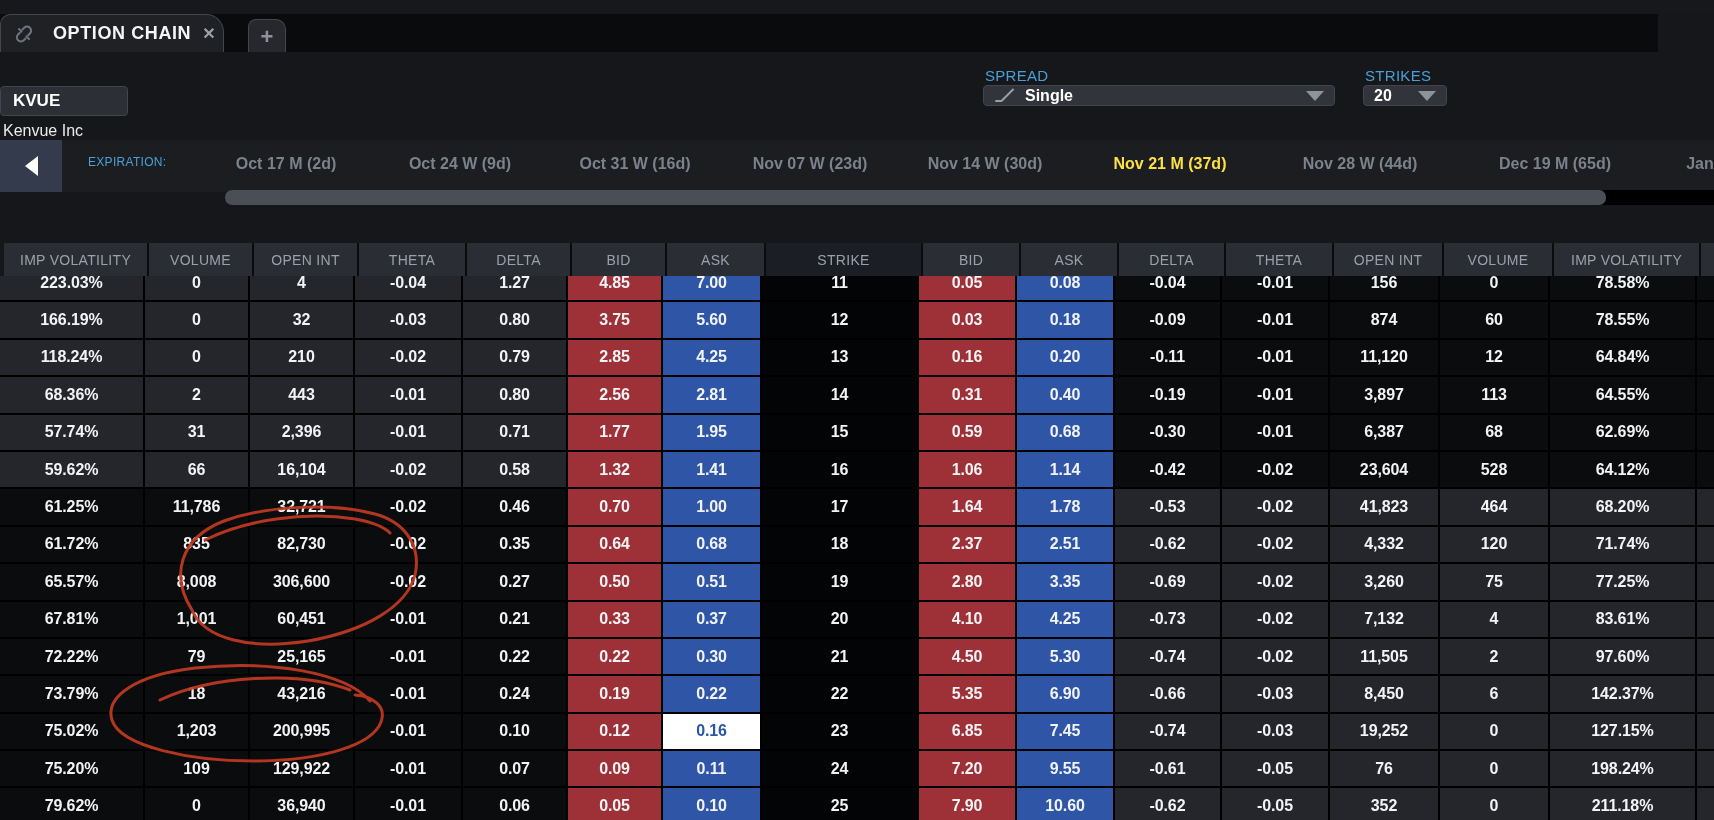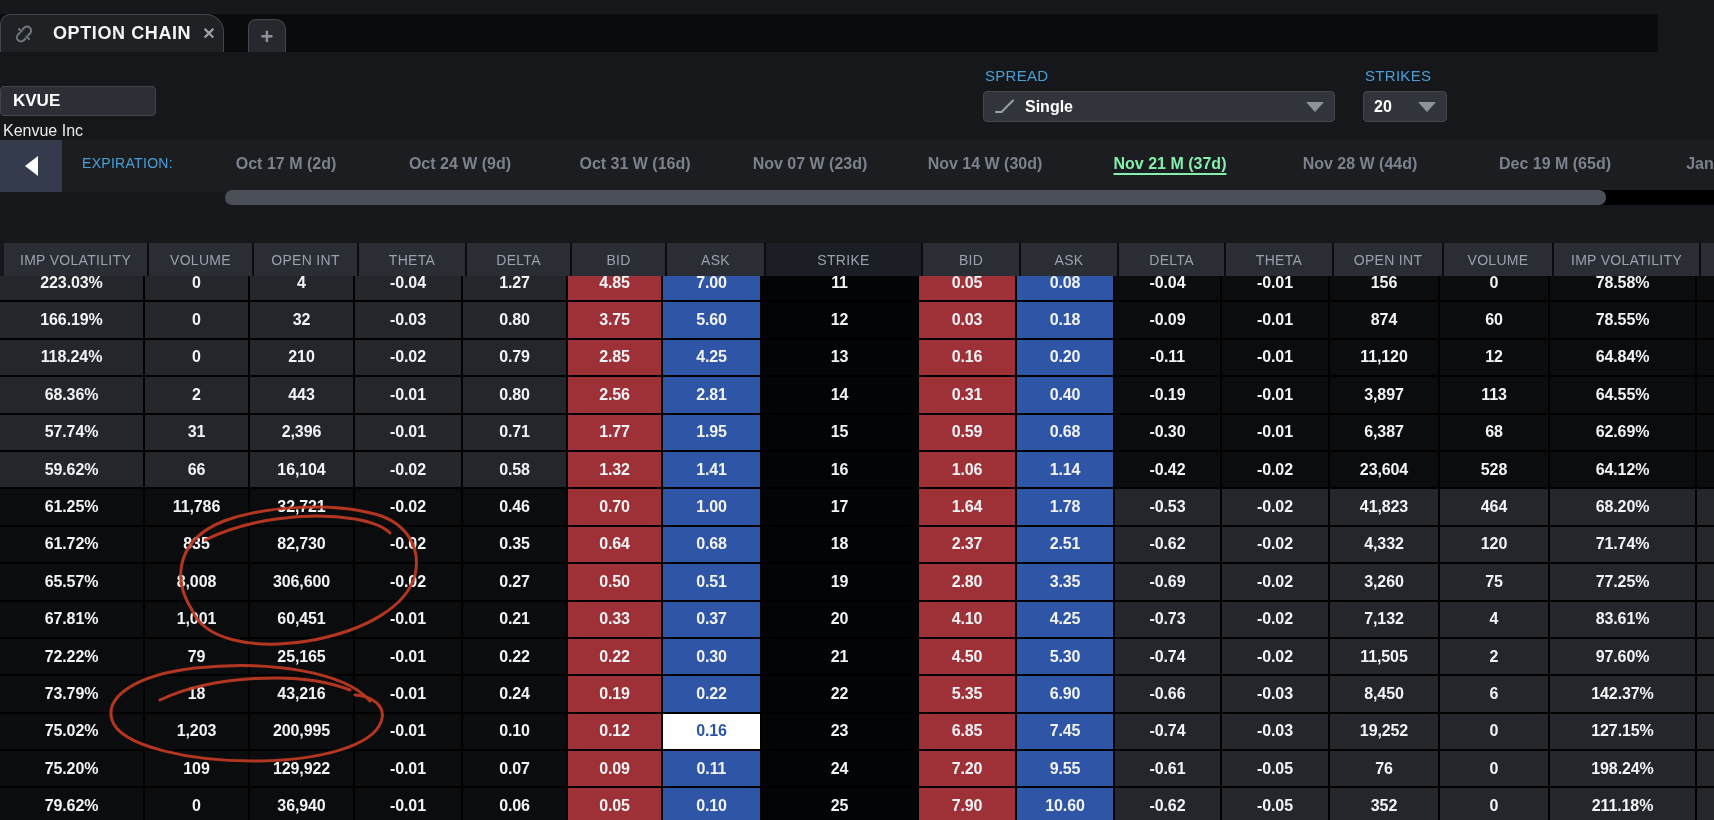--- a/index.html
+++ b/index.html
@@ -13,42 +13,42 @@
        border:1px solid #43464c;border-bottom:none;border-radius:10px 18px 0 0;
        display:flex;align-items:center;gap:9px;padding:0 12px;box-sizing:border-box;}
   .tab-title{color:#f4f5f7;font-weight:700;font-size:18px;letter-spacing:.6px;white-space:nowrap;}
   .tab-close{color:#9aa0a8;font-size:16px;font-weight:700;margin-left:2px;cursor:pointer;}
   .plus-tab{position:absolute;left:248px;top:5px;width:36px;height:33px;background:#26282d;
        border:1px solid #43464c;border-bottom:none;border-radius:8px 10px 0 0;color:#8d939b;
        font-size:22px;font-weight:700;display:flex;align-items:center;justify-content:center;}
 
   
   .app-header{position:absolute;left:0;top:52px;width:1714px;height:88px;background:#16171b;}
-  .symbol-box{position:absolute;left:0;top:34px;width:156px;height:30px;background:#2c2f35;
+  .symbol-box{position:absolute;left:0;top:34px;width:128px;height:30px;background:#2c2f35;
        border:1px solid #42454c;border-radius:4px;box-sizing:border-box;display:flex;align-items:center;
        padding-left:12px;color:#fff;font-weight:700;font-size:17px;}
   .company{position:absolute;left:3px;top:70px;color:#e9ebee;font-size:16px;}
   .ctl-label{position:absolute;top:15px;font-size:15px;color:#4aa0d6;letter-spacing:.3px;}
-  .dropdown{position:absolute;top:39px;height:31px;background:#31343b;border:1px solid #42454c;
+  .dropdown{position:absolute;top:33px;height:21px;background:#31343b;border:1px solid #42454c;
        border-radius:4px;box-sizing:border-box;display:flex;align-items:center;color:#fff;
        font-weight:700;font-size:16px;padding:0 10px;cursor:pointer;}
   .caret{width:0;height:0;border-left:9px solid transparent;border-right:9px solid transparent;
        border-top:10px solid #8d939b;margin-left:auto;}
   .leg-icon{margin-right:9px;display:flex;align-items:center;}
 
   
   .exp-bar{position:absolute;left:0;top:140px;width:1714px;height:52px;background:#1b1d21;}
   .exp-arrow{position:absolute;left:0;top:0;width:62px;height:52px;background:#343b4c;
        display:flex;align-items:center;justify-content:center;cursor:pointer;}
   .exp-arrow .tri{width:0;height:0;border-top:10px solid transparent;border-bottom:10px solid transparent;
        border-right:13px solid #fff;}
-  .exp-label{position:absolute;left:82px;top:15px;color:#4aa0d6;font-size:14px;letter-spacing:.3px;}
+  .exp-label{position:absolute;left:88px;top:15px;color:#4aa0d6;font-size:12px;letter-spacing:.3px;}
   .exp-item{position:absolute;top:15px;transform:translateX(-50%);color:#7c828c;font-size:16px;
        font-weight:700;white-space:nowrap;cursor:pointer;}
-  .exp-item.selected{color:#86efac;text-decoration:underline;text-underline-offset:4px;
+  .exp-item.selected{color:#fde047;text-underline-offset:4px;
        text-decoration-thickness:2px;}
 
   
   .section-band{position:absolute;left:0;top:192px;width:1714px;height:51px;background:#34373e;}
   .band-label{position:absolute;top:17px;transform:translateX(-50%);color:#fff;font-weight:700;
        font-size:19px;letter-spacing:.6px;}
   .hscroll-track{position:absolute;left:225px;top:190px;width:1489px;height:15px;background:#000;
        border-radius:8px 0 0 8px;}
   .hscroll-thumb{position:absolute;left:0;top:0;width:1381px;height:15px;background:#4a4e57;
        border-radius:7px;cursor:grab;}

